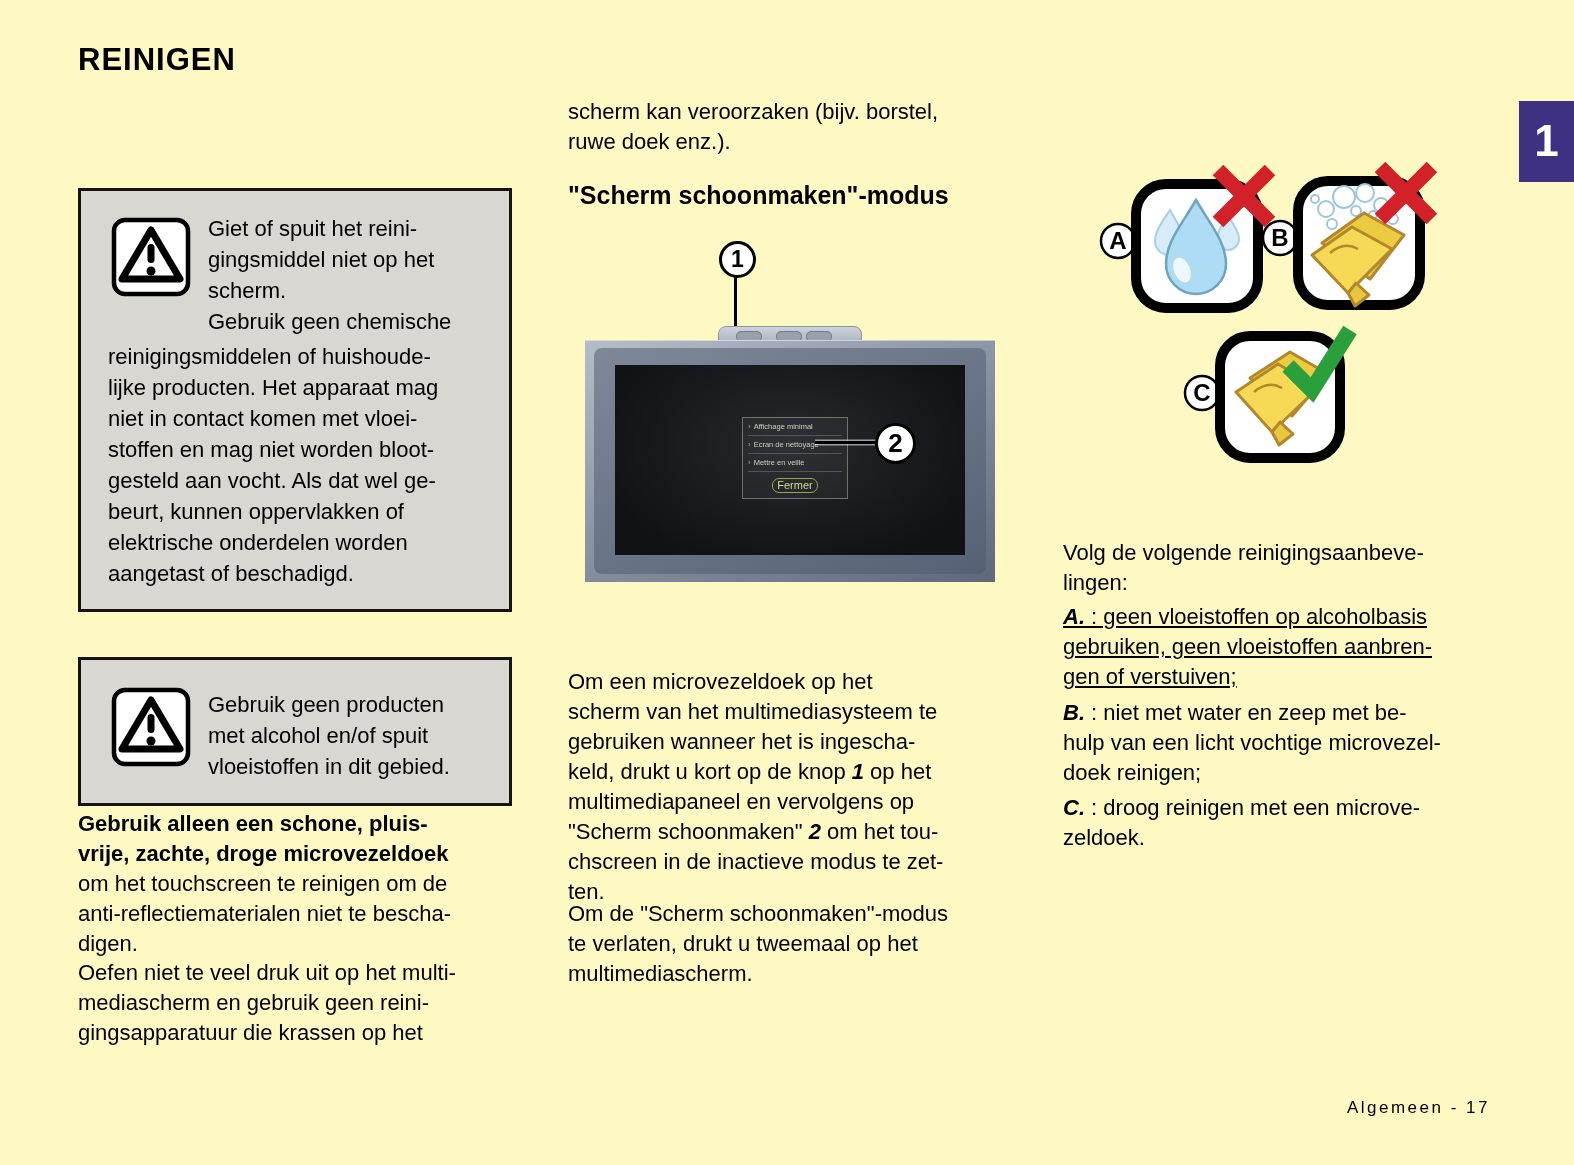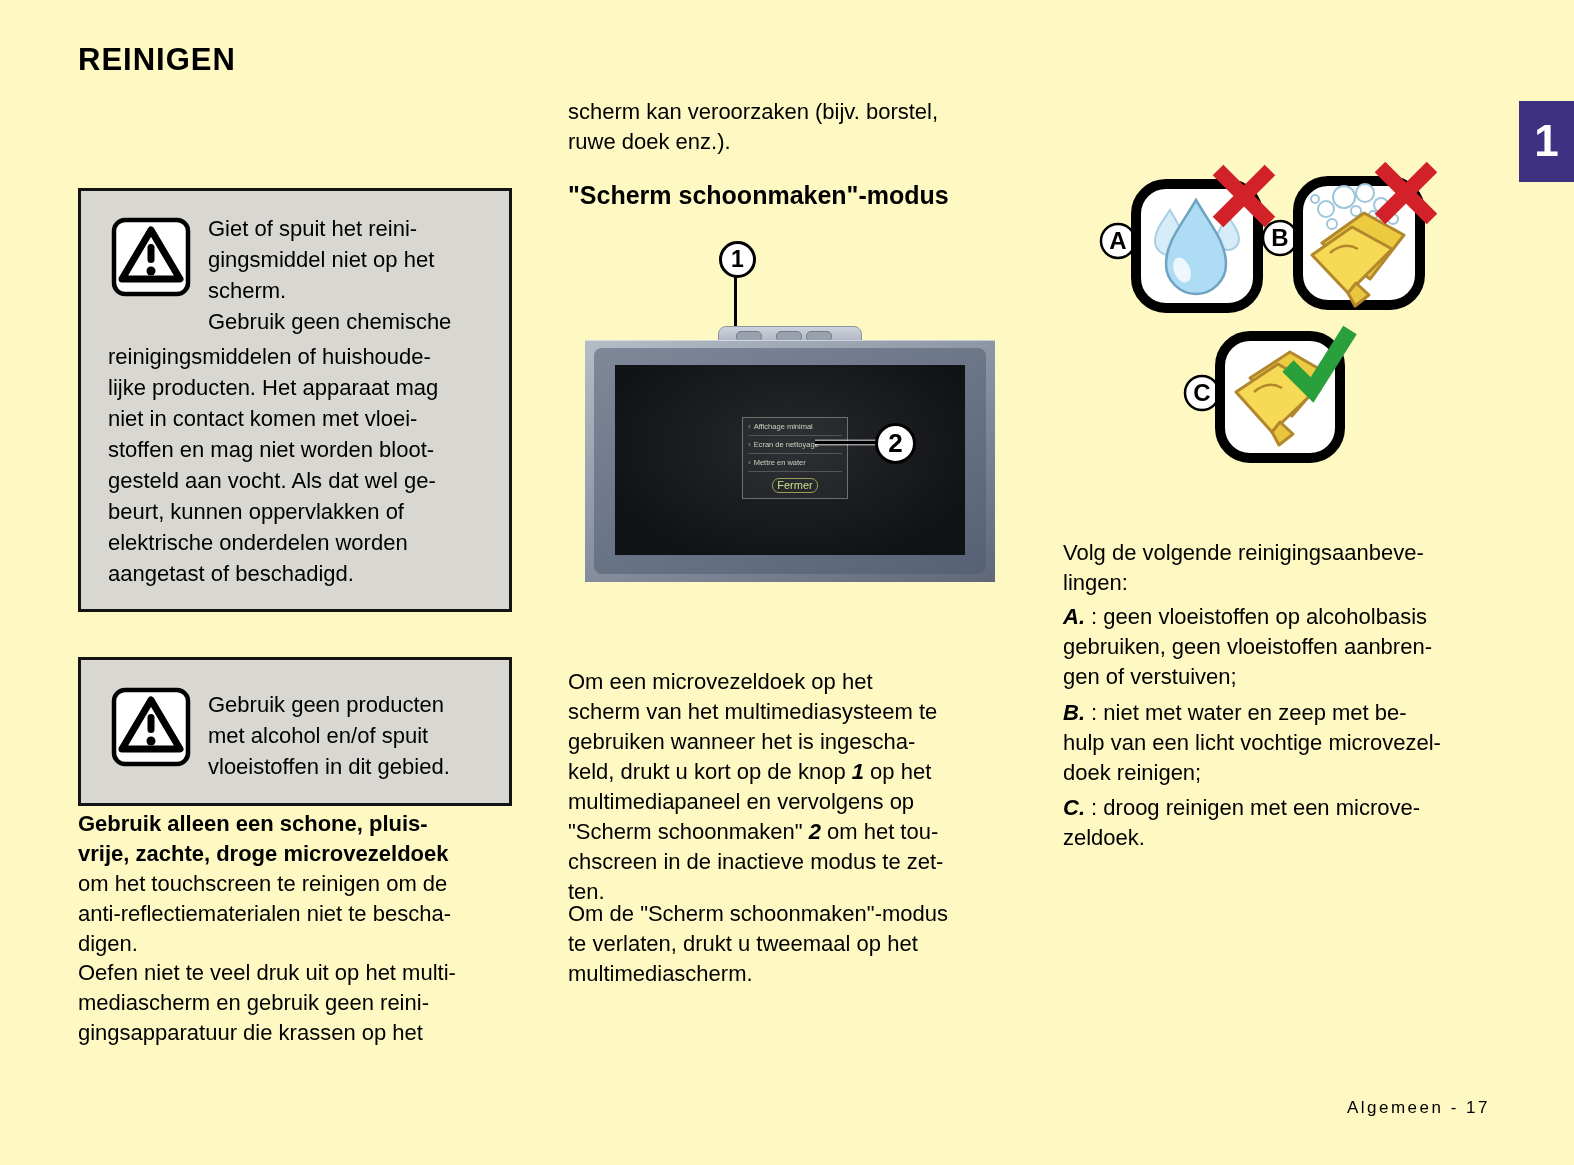--- a/index.html
+++ b/index.html
@@ -24,21 +24,21 @@
   .warn-indent{left:127px;top:22px;}
   .box2 .warn-indent{top:29px;}
   .warn-full{left:27px;top:150px;}
 
   .leftp1{left:78px;top:809px;width:452px;}
   .leftp2{left:78px;top:958px;width:452px;}
   .midtop{left:568px;top:97px;width:452px;}
   .midp1{left:568px;top:667px;width:456px;}
   .midp2{left:568px;top:899px;width:456px;}
   .rintro{left:1063px;top:538px;width:440px;}
-  .ra{left:1063px;top:602px;width:440px;}
+  .ra{left:1063px;top:602px;width:440px;text-decoration:underline;}
   .rb{left:1063px;top:698px;width:440px;}
   .rc{left:1063px;top:793px;width:440px;}
 
   .footer{position:absolute;left:1140px;top:1098px;width:350px;text-align:right;
           font-size:17px;letter-spacing:2.5px;}
 
   
   .figure{position:absolute;left:568px;top:235px;width:442px;height:352px;}
   .callout{position:absolute;border:3px solid #000;border-radius:50%;background:#fff;
            font-weight:bold;text-align:center;z-index:6;box-sizing:content-box;}
@@ -132,21 +132,21 @@
       <div class="tbtn tb1"></div>
       <div class="tbtn tb2"></div>
       <div class="tbtn tb3"></div>
     </div>
     <div class="device">
       <div class="bezel"></div>
       <div class="screen">
         <div class="menu">
           <div class="mrow"><span class="micon">›</span><span>Affichage minimal</span></div>
           <div class="mrow"><span class="micon">›</span><span>Ecran de nettoyage</span></div>
-          <div class="mrow"><span class="micon">›</span><span>Mettre en water</span></div>
+          <div class="mrow"><span class="micon">›</span><span>Mettre en veille</span></div>
           <div class="mclose">Fermer</div>
         </div>
       </div>
     </div>
     <div class="c2-line"></div>
     <div class="callout c2">2</div>
   </div>
 
   <div class="para midp1"><span>Om een microvezeldoek op het
 scherm van het multimediasysteem te

